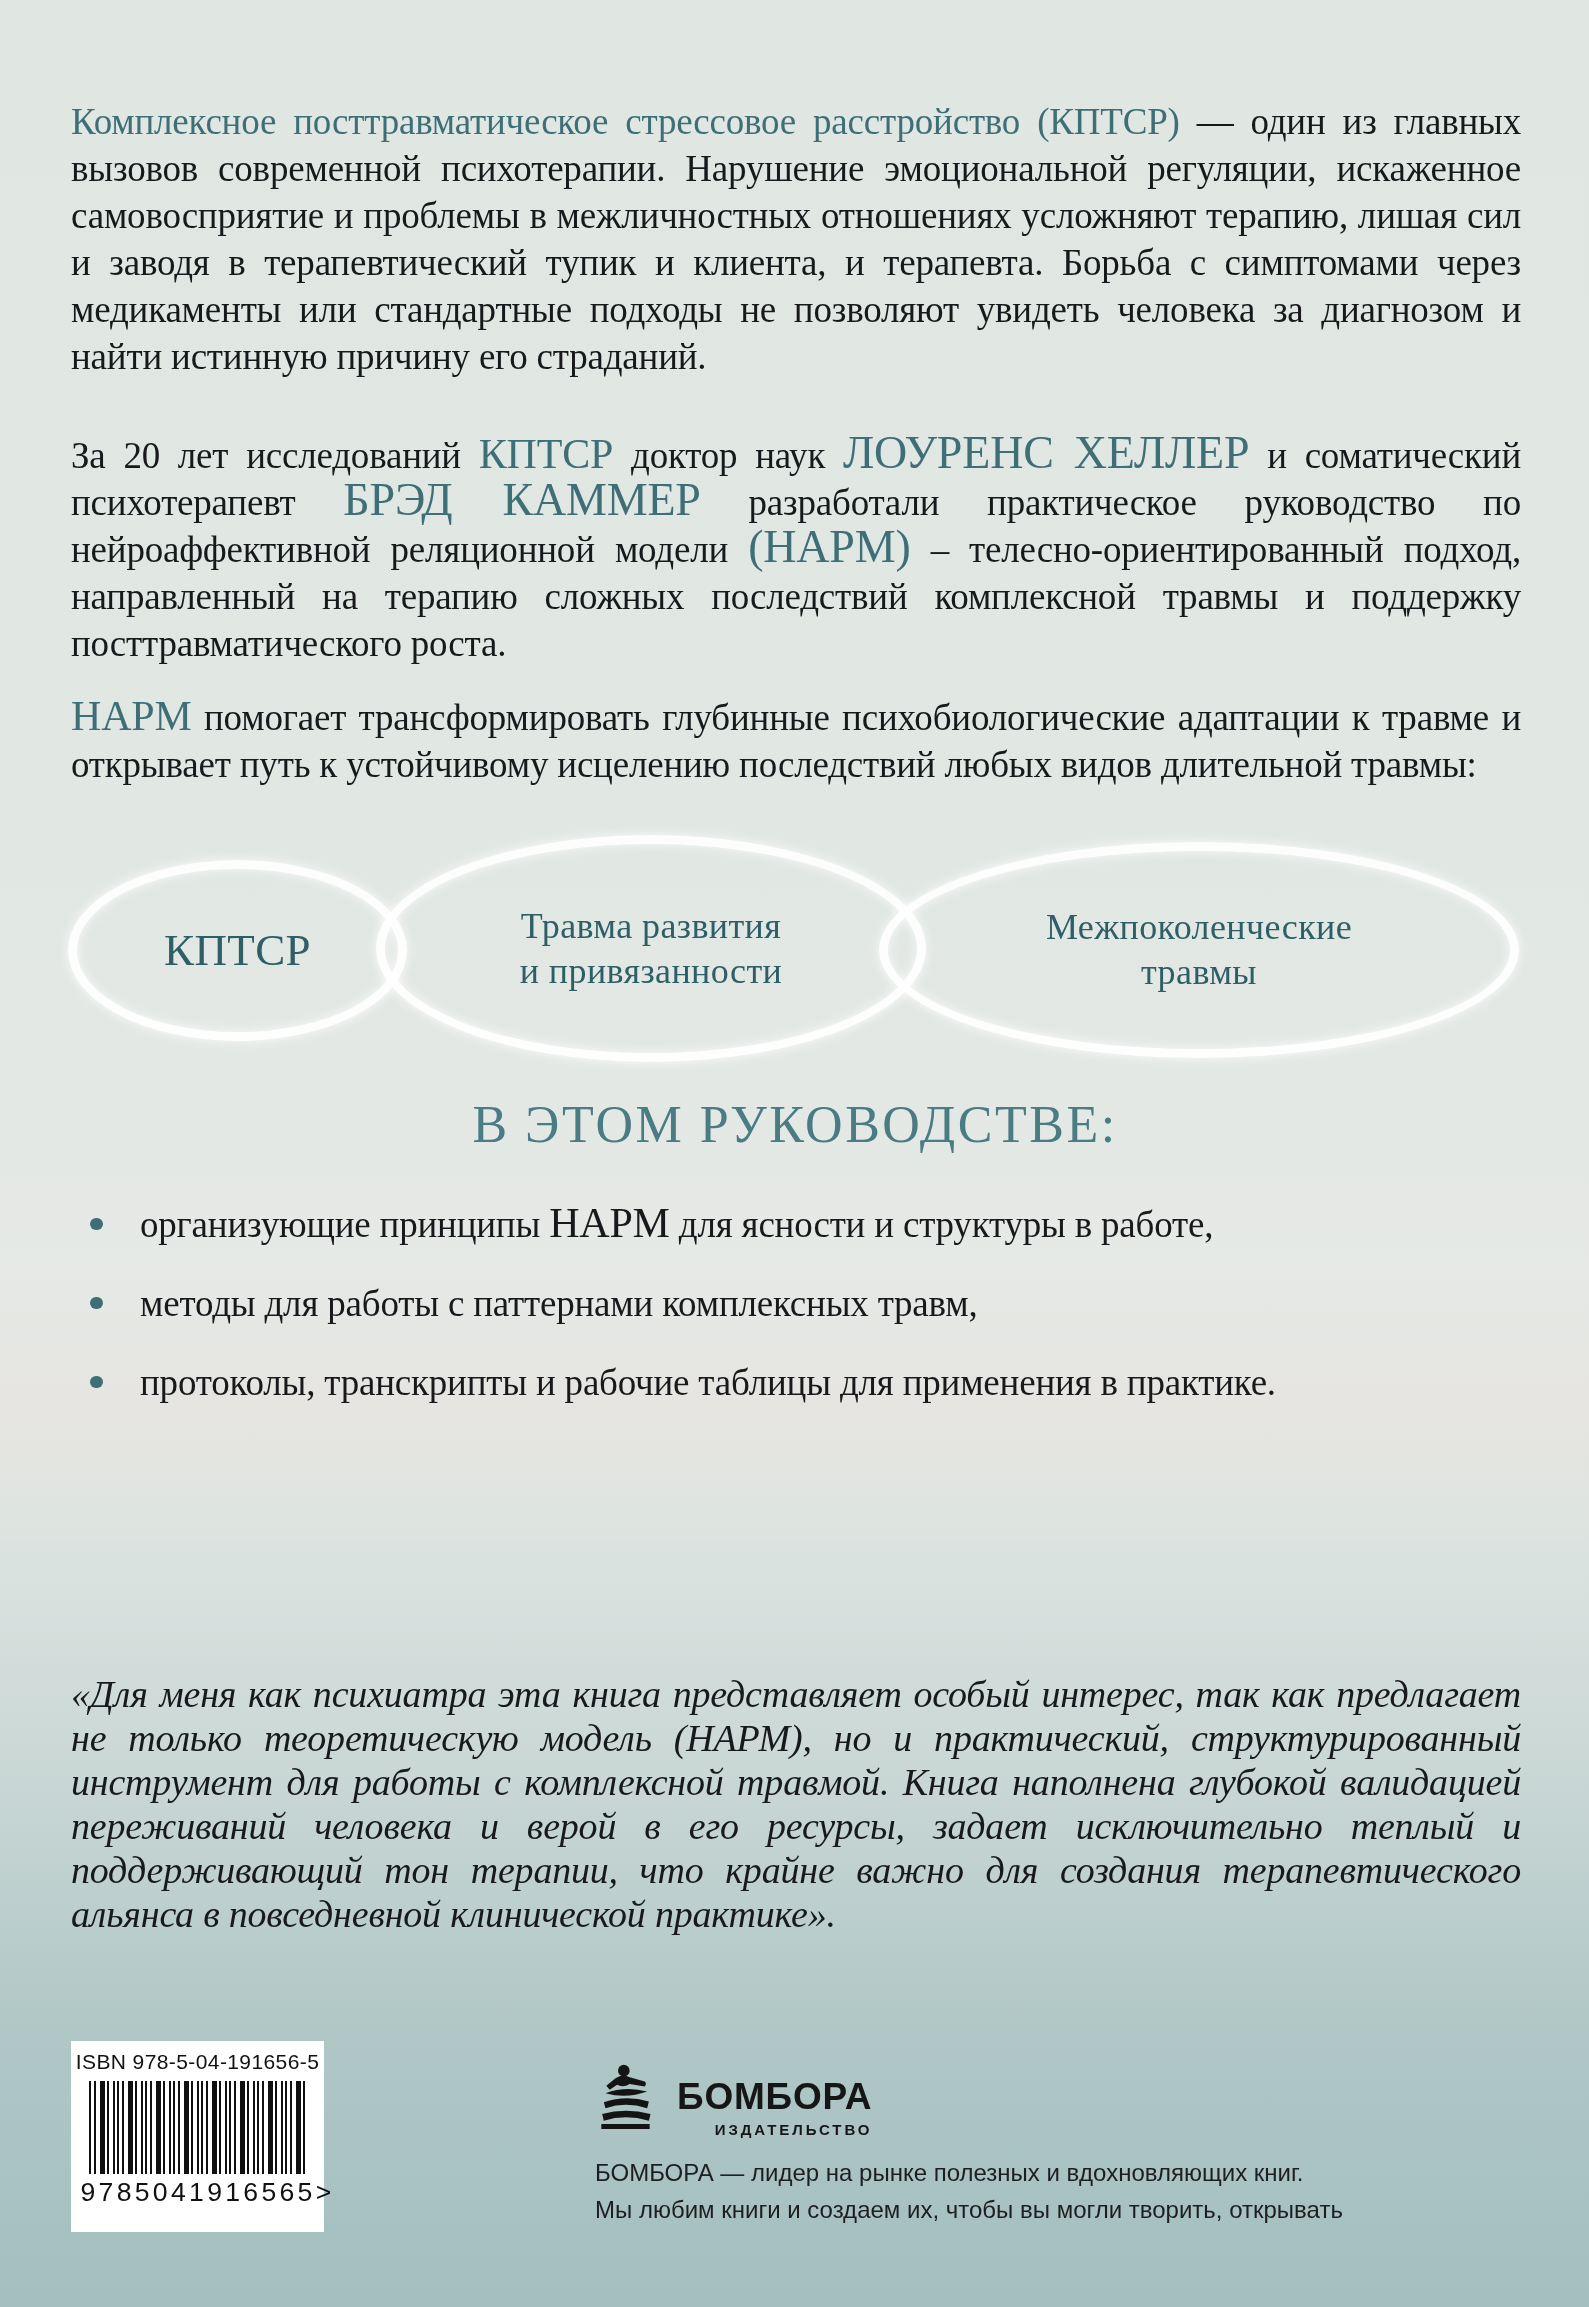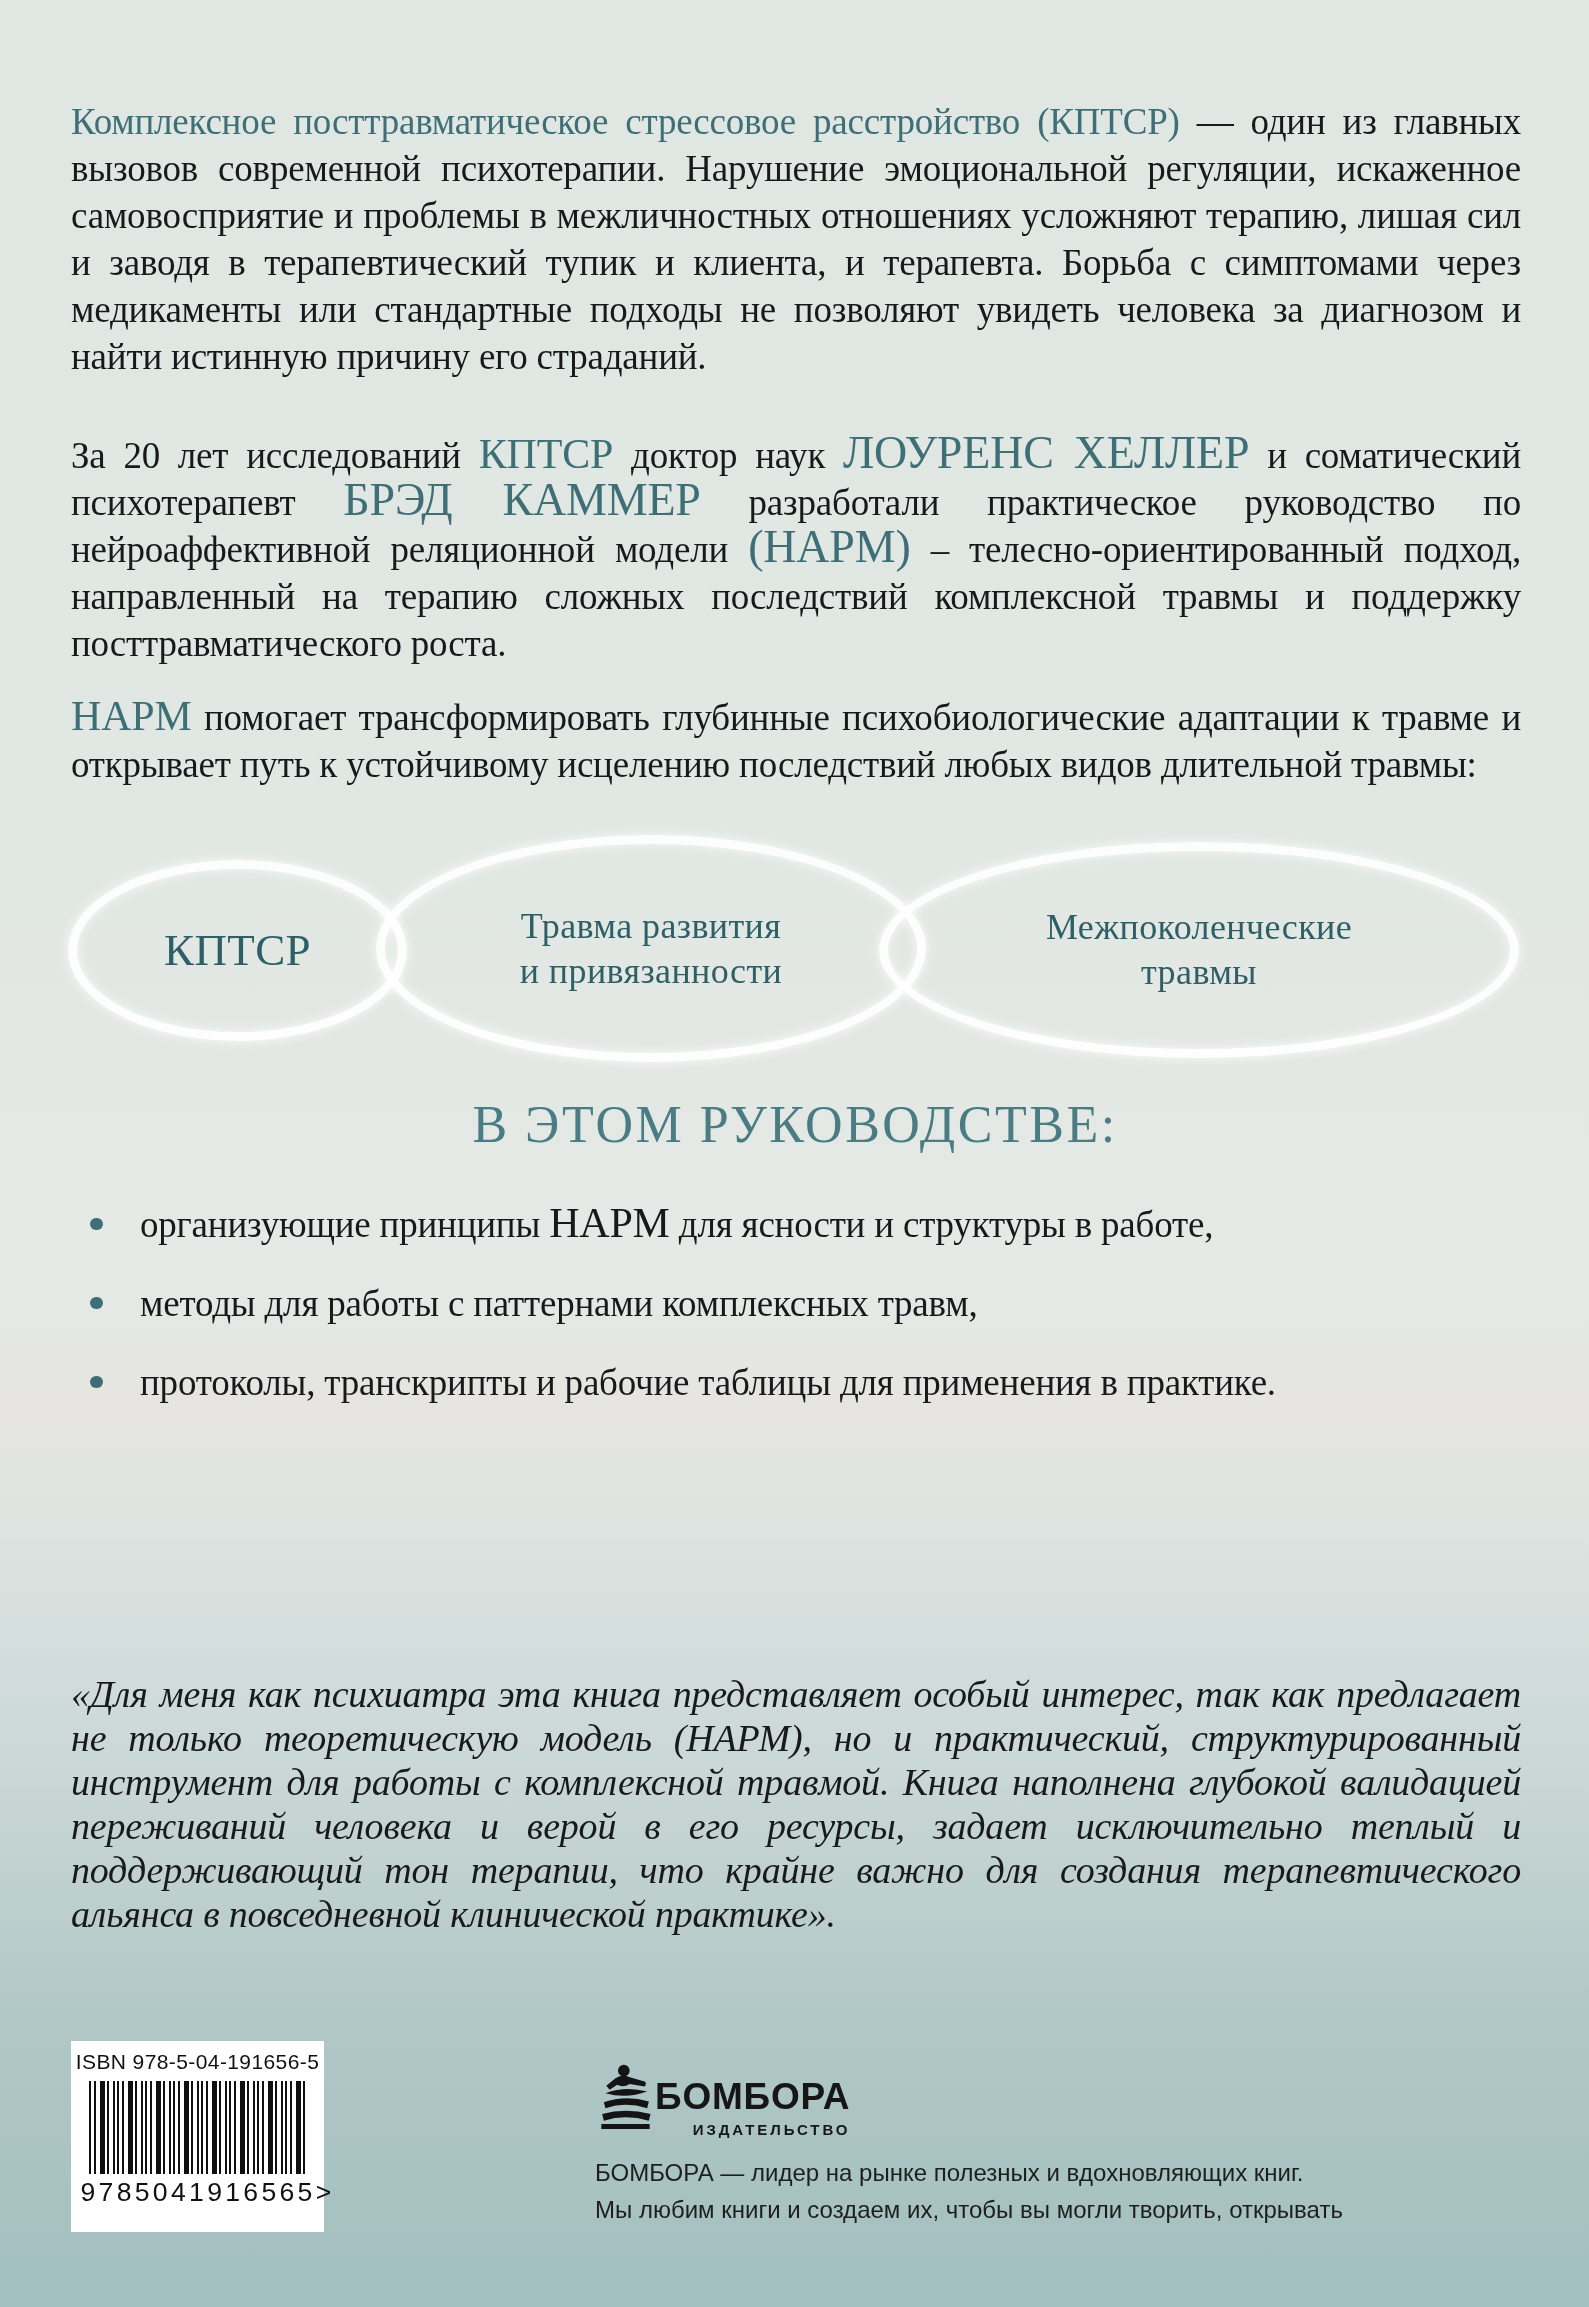--- a/index.html
+++ b/index.html
@@ -64,21 +64,21 @@
       #101010 5px 6.6px, #fff 6.6px 10.8px,
       #101010 10.8px 16px, #fff 16px 18.3px,
       #101010 18.3px 20px, #fff 20px 24px,
       #101010 24px 26px, #fff 26px 28px);
   }
   .digits{width:234px;display:flex;justify-content:space-between;align-items:center;font-size:26.6px;margin-top:3.3px;}
   .digits span{letter-spacing:3.3px;}
   .digits .arr{letter-spacing:0;}
 
   .publisher{
-    position:absolute;left:598px;top:2064px;display:flex;align-items:flex-start;gap:2px;
+    position:absolute;left:598px;top:2064px;display:flex;align-items:flex-start;gap:24px;
     font-family:"Liberation Sans","DejaVu Sans",sans-serif;color:#161616;
   }
   .pub-icon{width:55px;height:65px;flex:0 0 auto;}
   .pub-name{font-size:37px;font-weight:bold;letter-spacing:0.8px;margin-top:11.6px;}
   .pub-sub{font-size:15px;font-weight:bold;letter-spacing:2.9px;margin-top:3.3px;text-align:right;}
   .pub-desc{
     position:absolute;left:595px;top:2154px;width:898px;
     font-family:"Liberation Sans","DejaVu Sans",sans-serif;
     font-size:24px;line-height:37px;color:#1d1f1f;
   }

